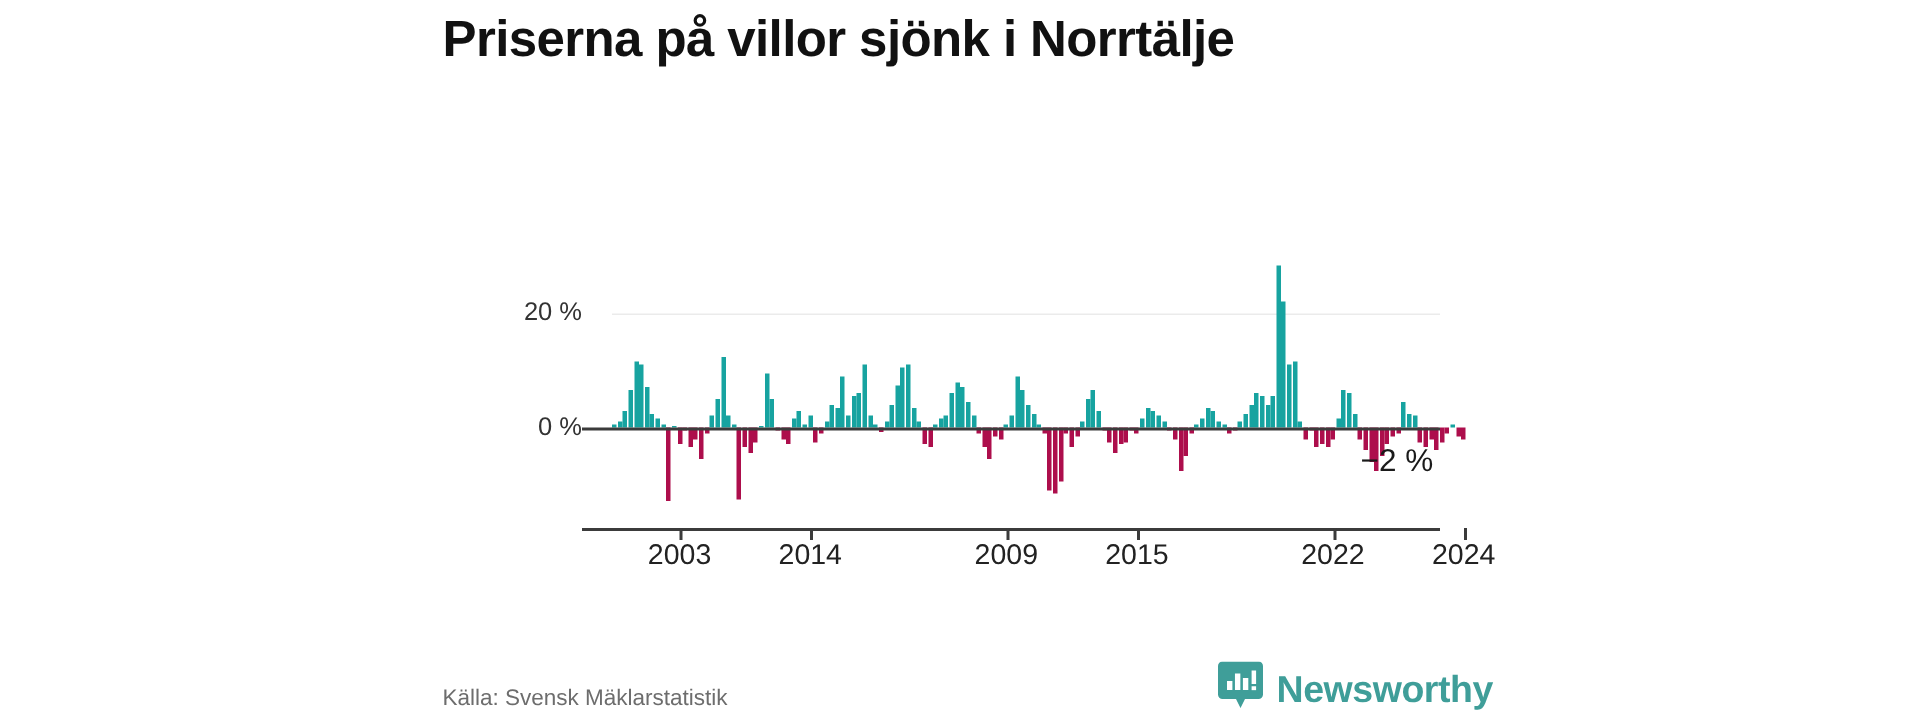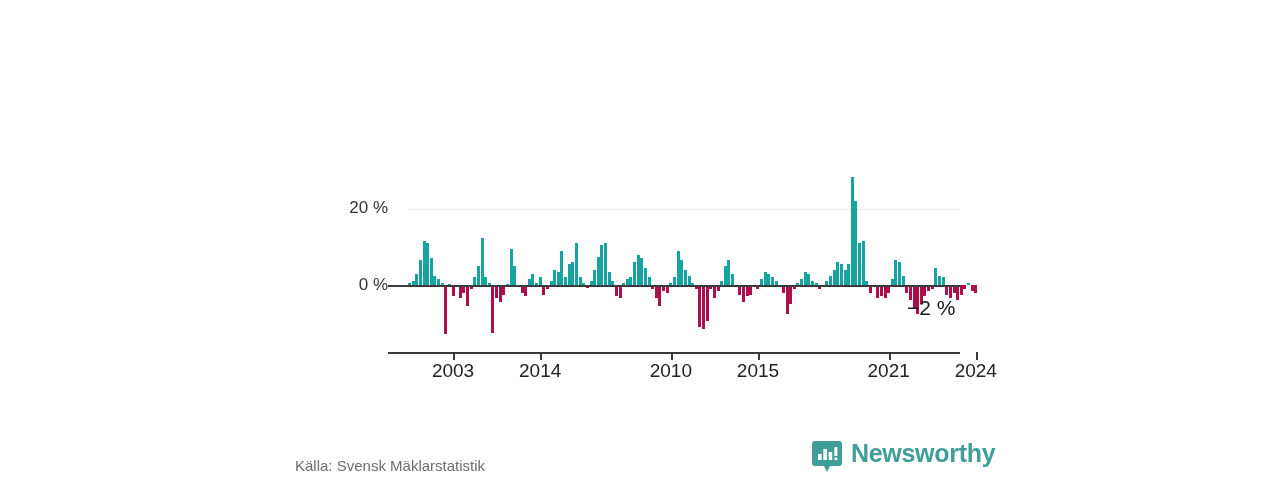--- a/index.html
+++ b/index.html
@@ -145,36 +145,38 @@
     top: 457px;
     font-size: 15px;
     color: #6d6d6d;
     white-space: nowrap;
   }
   .logo {
     position: absolute;
     left: 812px;
     top: 441px;
     display: flex;
+    align-items: center;
     gap: 9px;
   }
   .logo-mark { display: block; }
   .logo-text {
     font-size: 25px;
     font-weight: bold;
     color: #3f9e99;
     letter-spacing: -0.3px;
     line-height: 25px;
   }
 </style>
 </head>
 <body>
 
 <div class="page">
 
+  <div class="title">Priserna på villor sjönk i Norrtälje</div>
 
   <div class="chart">
 
     <div class="ylabels">
       <div class="ylabel" style="top:198px;">20 %</div>
       <div class="ylabel" style="top:275px;">0 %</div>
     </div>
 
     <div class="plot">
       <div class="gridline" style="top:49px;"></div>
@@ -340,25 +342,25 @@
       <div class="zeroline" style="top:125px;"></div>
     </div>
 
     <div class="xaxis-line"></div>
     <div id="xaxis">
         <div class="tick" style="left: 453.06px;"></div>
         <div class="xlabel" style="left: 453.06px;">2003</div>
         <div class="tick" style="left: 540.18px;"></div>
         <div class="xlabel" style="left: 540.18px;">2014</div>
         <div class="tick" style="left: 670.86px;"></div>
-        <div class="xlabel" style="left: 670.86px;">2010</div>
+        <div class="xlabel" style="left: 670.86px;">2009</div>
         <div class="tick" style="left: 757.98px;"></div>
         <div class="xlabel" style="left: 757.98px;">2015</div>
         <div class="tick" style="left: 888.66px;"></div>
-        <div class="xlabel" style="left: 888.66px;">2021</div>
+        <div class="xlabel" style="left: 888.66px;">2022</div>
         <div class="tick" style="left: 975.78px;"></div>
         <div class="xlabel" style="left: 975.78px;">2024</div>
       </div>
 
     <div class="annotation">−2 %</div>
   </div>
 
   <div class="source">Källa: Svensk Mäklarstatistik</div>
 
   <div class="logo">

